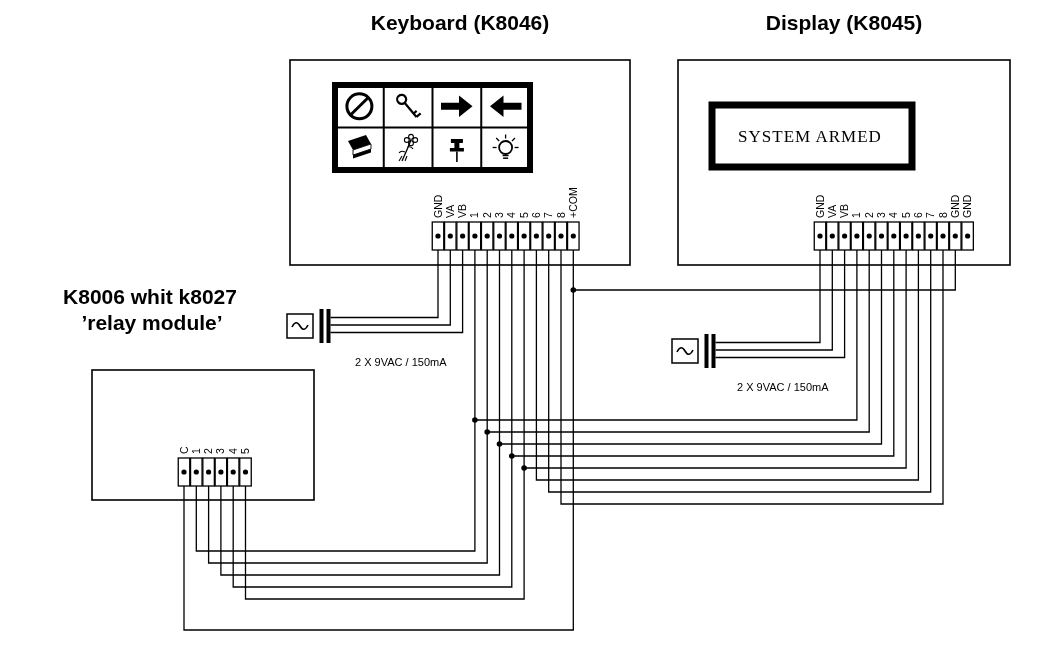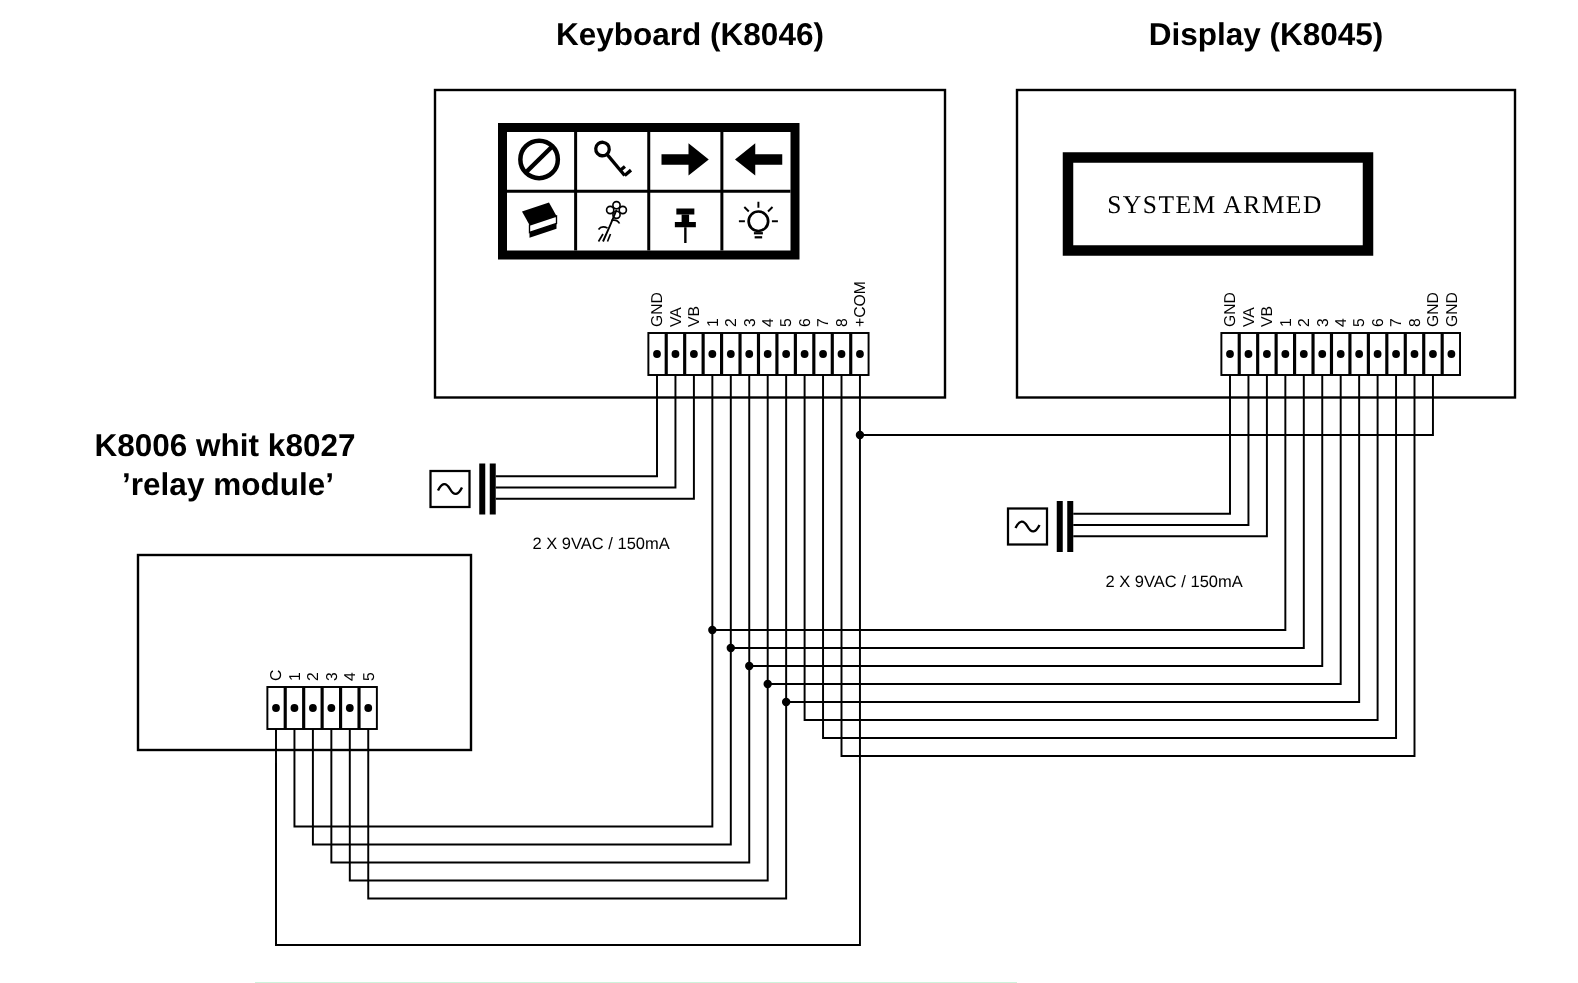--- a/index.html
+++ b/index.html
@@ -1,16 +1,16 @@
 <!DOCTYPE html>
 <html><head>
 <meta charset="utf-8">
 <style>
   html,body{margin:0;padding:0;background:#ffffff;}
-  .canvas{position:relative;width:1052px;height:655px;background:#22c55e;overflow:hidden;
+  .canvas{position:relative;width:1052px;height:655px;background:#0369a1;overflow:hidden;
           font-family:"Liberation Sans",sans-serif;}
   svg{display:block;}
   .title{font-family:"Liberation Sans",sans-serif;font-size:21px;font-weight:bold;fill:#000;}
   .relay-title{font-family:"Liberation Sans",sans-serif;font-size:21px;font-weight:bold;fill:#000;}
   .tlabel{font-family:"Liberation Sans",sans-serif;font-size:10.5px;fill:#000;}
   .psu-label{font-family:"Liberation Sans",sans-serif;font-size:11px;fill:#000;}
   .lcd-text{font-family:"Liberation Serif",serif;font-size:17px;fill:#000;letter-spacing:1px;}
   .wire{fill:none;stroke:#000;stroke-width:1.3;}
   .box{fill:#ffffff;stroke:#000;stroke-width:1.6;}
   .dot{fill:#000;}

